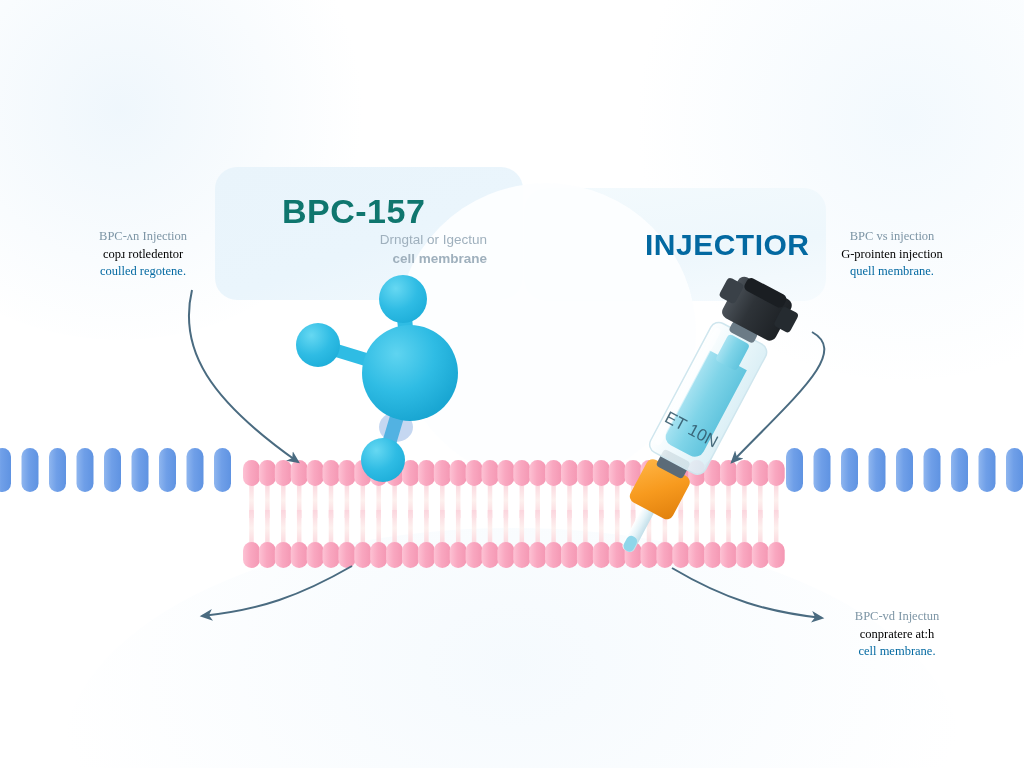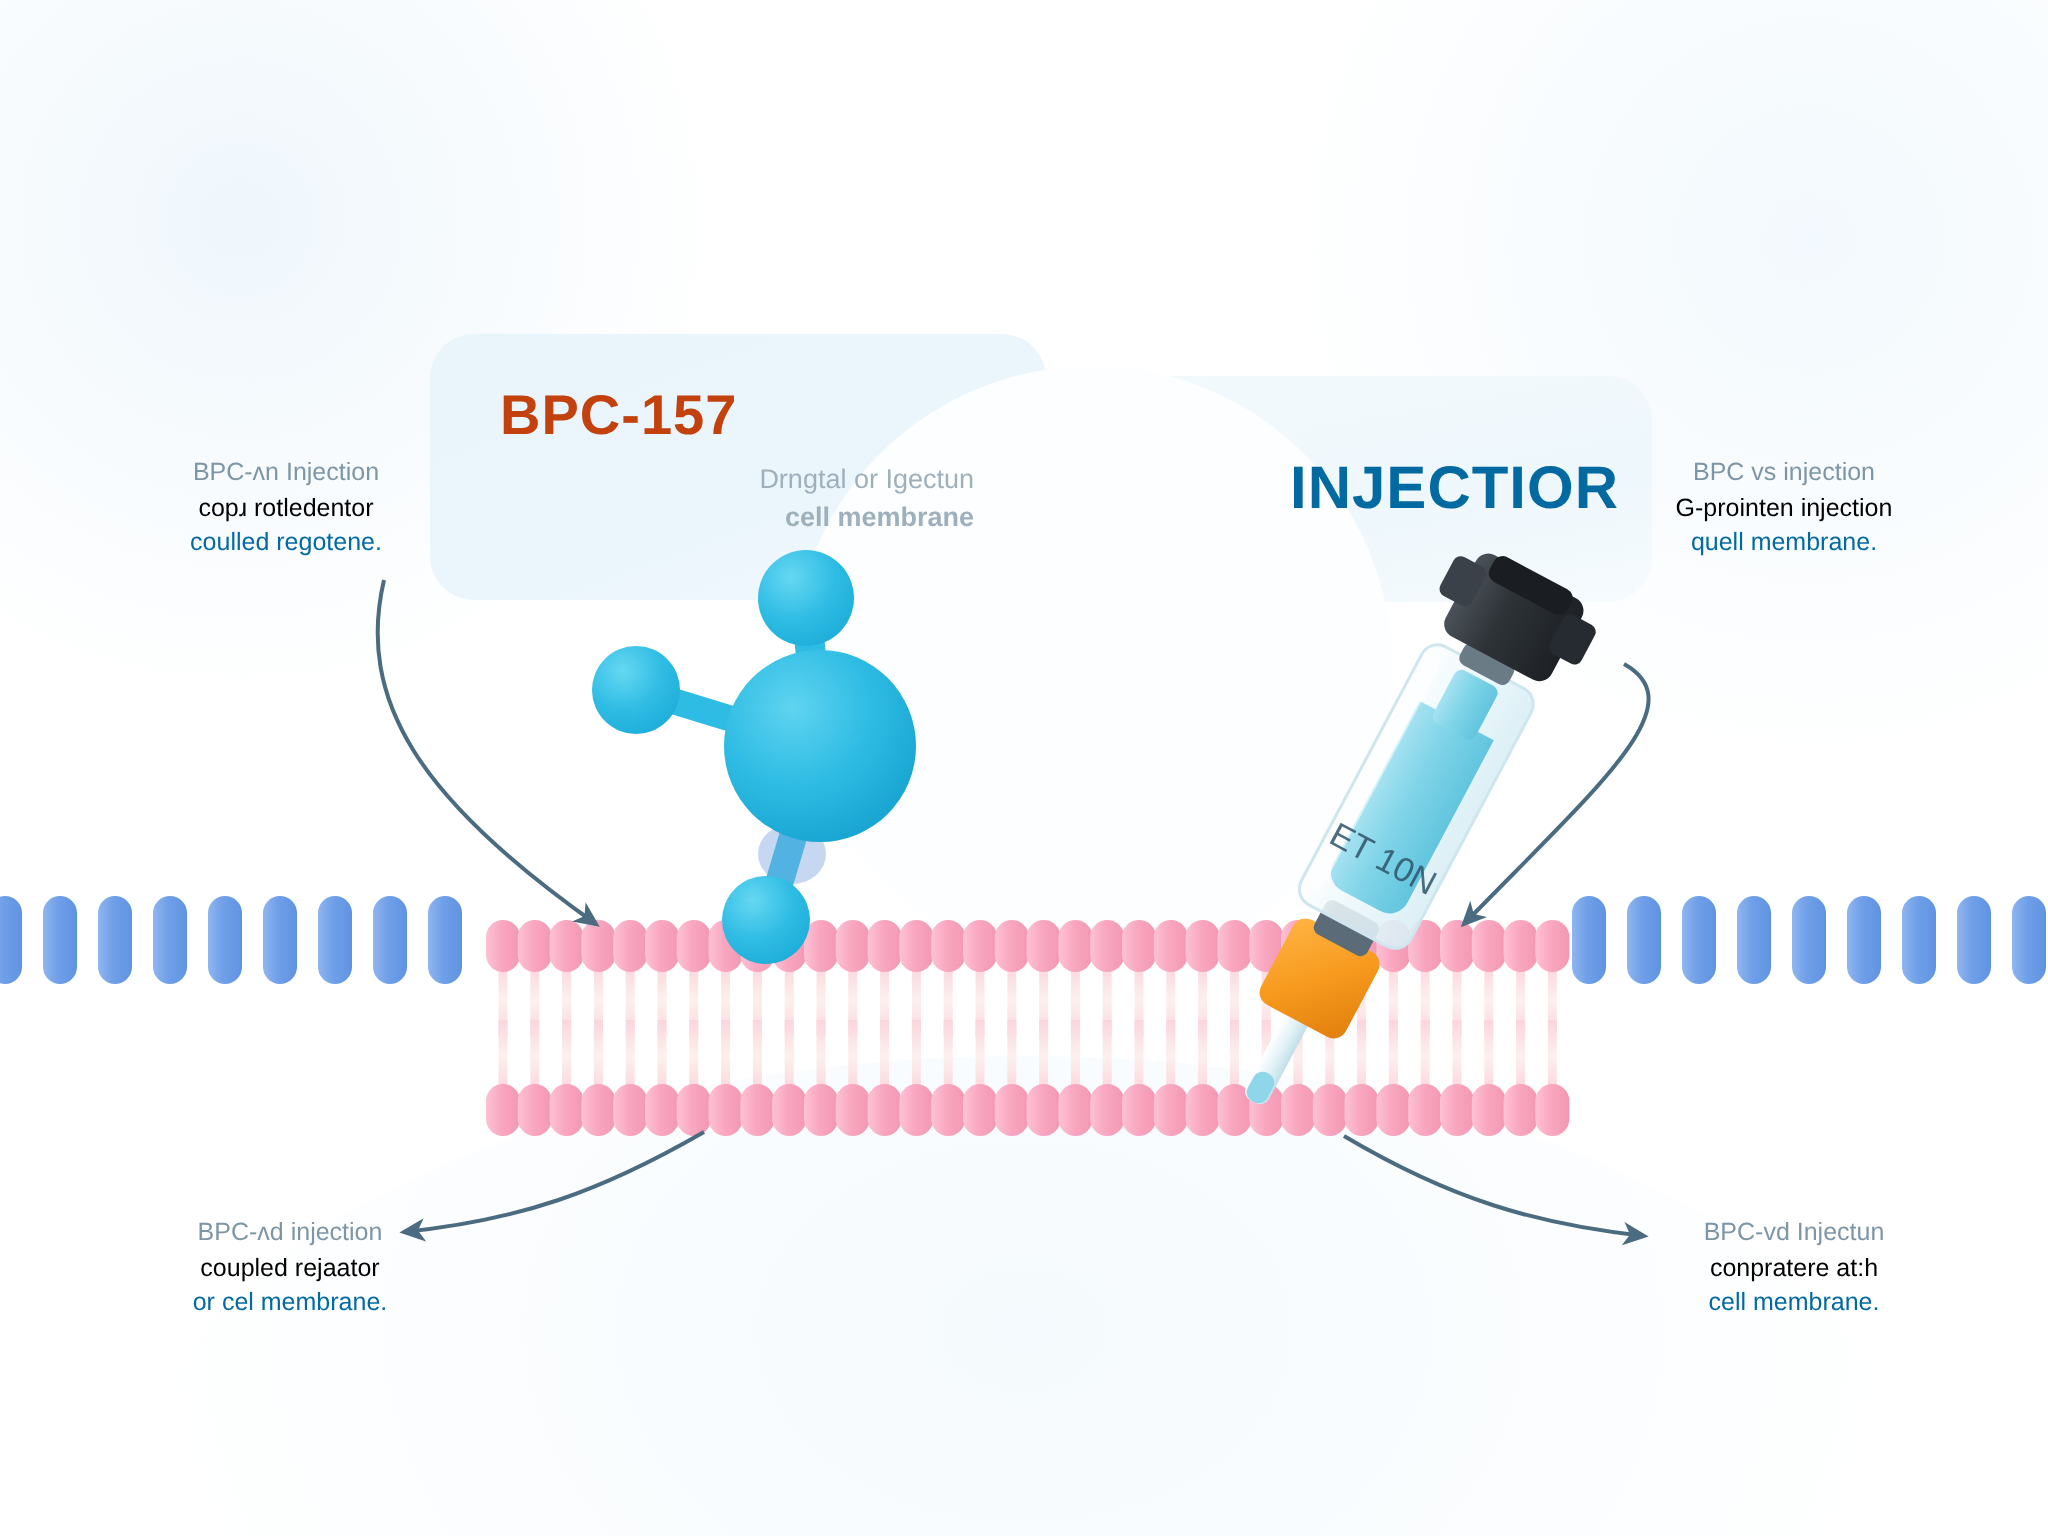--- a/index.html
+++ b/index.html
@@ -66,23 +66,23 @@
     opacity: 0.92;
   }
 
   .panel-title {
     position: absolute;
     font-weight: bold;
     letter-spacing: 0.5px;
     white-space: nowrap;
   }
   .title-bpc {
-    left: 250px; top: 192px;
-    font-size: 28px;
-    color: #c2410c;
+    left: 282px; top: 192px;
+    font-size: 34px;
+    color: #0f766e;
   }
   .title-inj {
     left: 645px; top: 228px;
     font-size: 30px;
     color: #0369a1;
   }
   .panel-sub {
     position: absolute;
     left: 267px; top: 230px;
     width: 220px;
@@ -99,21 +99,21 @@
     position: absolute;
     width: 130px;
     font-size: 12.5px;
     line-height: 17.5px;
     color: #8ba0ae;
     text-align: center;
   }
   .note .l1 { color: #7d95a5; }
   .note .l2 { color: #000000; }
   .note .l3 { color: #0369a1; }
-  .note span { display: block; white-space: nowrap; }
+  .note span { display: block; white-space: nowrap; font-family: Liberation Serif, serif; }
 
   .note-tl { left: 78px;  top: 228px; }
   .note-tr { left: 827px; top: 228px; }
   .note-bl { left: 80px;  top: 608px; }
   .note-br { left: 832px; top: 608px; }
 
   
   #membrane {
     position: absolute;
     left: 0; top: 430px;
@@ -430,25 +430,20 @@
     <span class="l2">copɹ rotledentor</span>
     <span class="l3">coulled regotene.</span>
   </div>
 
   <div class="note note-tr">
     <span class="l1">BPC vs injection</span>
     <span class="l2">G-prointen injection</span>
     <span class="l3">quell membrane.</span>
   </div>
 
-  <div class="note note-bl">
-    <span class="l1">BPC-ʌd injection</span>
-    <span class="l2">coupled rejaator</span>
-    <span class="l3">or cel membrane.</span>
-  </div>
 
   <div class="note note-br">
     <span class="l1">BPC-vd Injectun</span>
     <span class="l2">conpratere at:h</span>
     <span class="l3">cell membrane.</span>
   </div>
 
 </div>
 
 </body></html>

